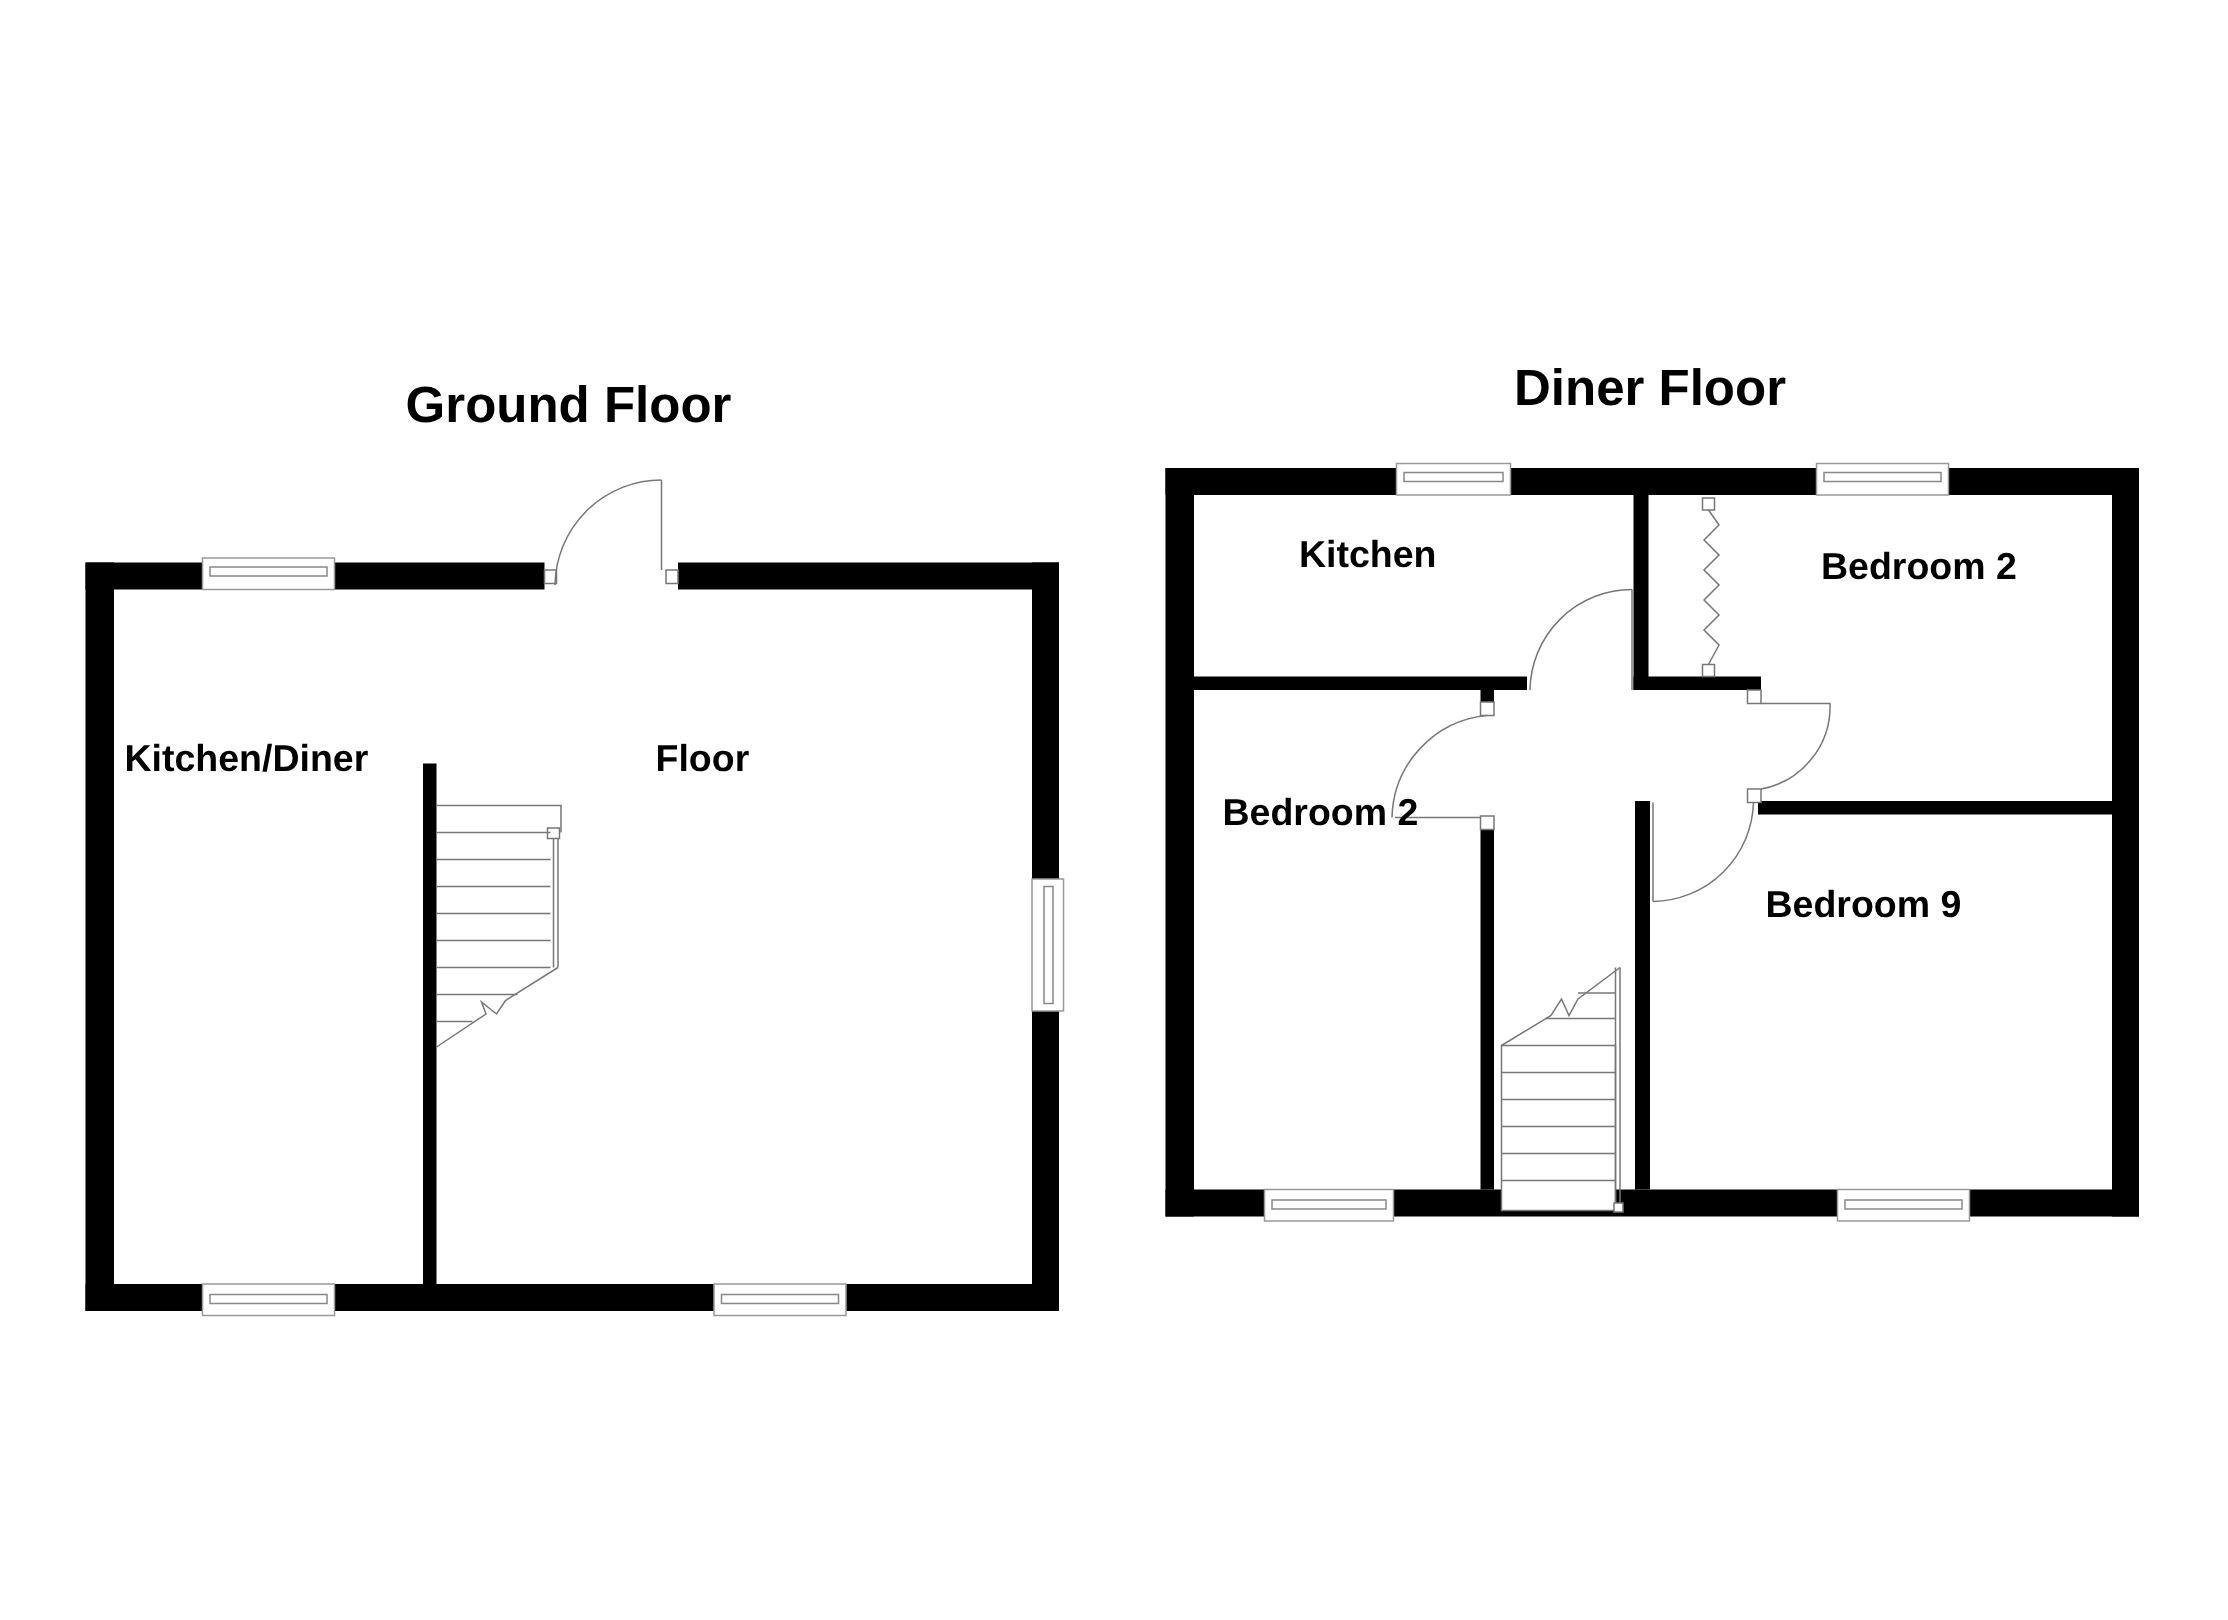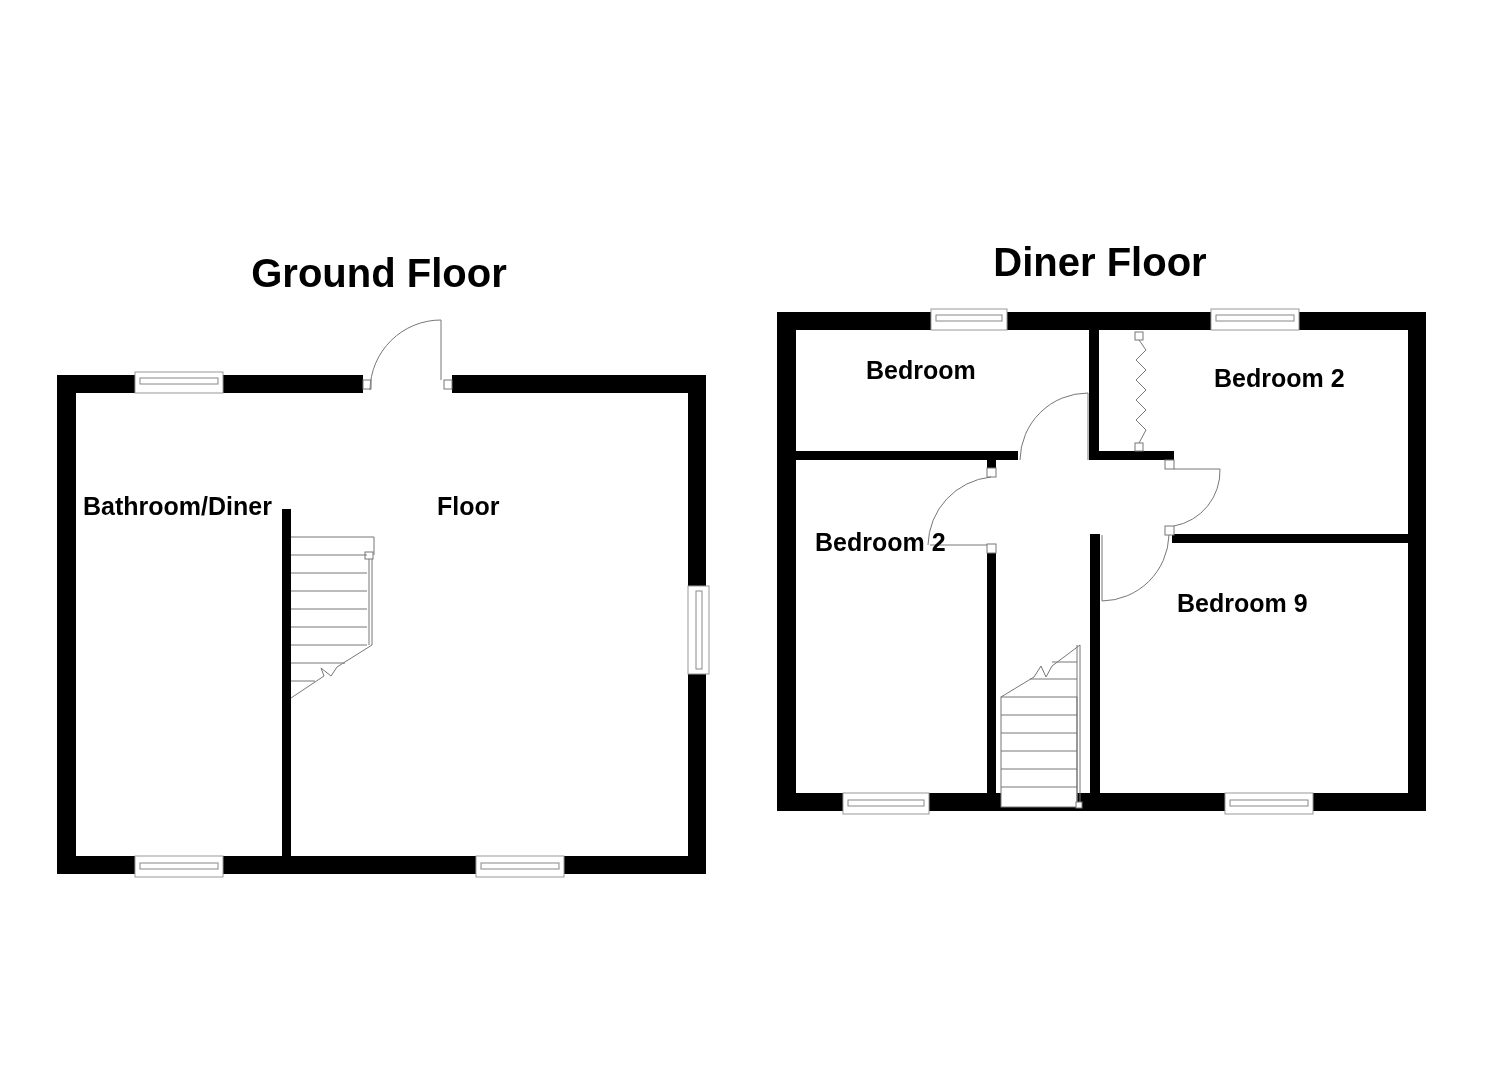--- a/index.html
+++ b/index.html
@@ -1,18 +1,18 @@
 <!DOCTYPE html>
 <html><head>
   <meta charset="utf-8">
   <style>
     html, body { margin: 0; padding: 0; background: #ffffff; }
     body { width: 1485px; height: 1080px; position: relative; overflow: hidden; font-family: "Liberation Sans", sans-serif; }
     .plan { position: absolute; left: 0; top: 0; }
-    .floor-title { position: absolute; font-family: "Liberation Sans", sans-serif; font-weight: bold; font-size: 40px; color: #000; white-space: nowrap; transform: translateX(-50%); }
+    .floor-title { position: absolute; font-family: "Liberation Sans", sans-serif; font-weight: bold; font-size: 34px; color: #000; white-space: nowrap; transform: translateX(-50%); }
     .room-label { position: absolute; font-family: "Liberation Sans", sans-serif; font-weight: bold; font-size: 25px; color: #000; white-space: nowrap; }
     svg .wall { fill: #000; }
     svg .win { fill: #fff; stroke: #999; stroke-width: 1; }
     svg .win-inner { fill: none; stroke: #888; stroke-width: 1; }
     svg .thin { fill: none; stroke: #777; stroke-width: 1; }
     svg .jamb { fill: #fff; stroke: #777; stroke-width: 1; }
   </style>
 </head>
 <body>
 
@@ -143,19 +143,19 @@
       <line class="thin" x1="1030" y1="679" x2="1077" y2="679"></line>
       <line class="thin" x1="1052" y1="662" x2="1077" y2="662"></line>
       <polyline class="thin" points="1001,697 1034,677 1041,666 1046,677 1052,666 1080,645"></polyline>
     </g>
   </g>
 </svg>
 
 <div class="floor-title" style="left:379px; top:251px;">Ground Floor</div>
 <div class="floor-title" style="left:1100px; top:240px;">Diner Floor</div>
 
-<div class="room-label" style="left:83px; top:492px;">Bathroom/Diner</div>
+<div class="room-label" style="left:83px; top:492px;">Kitchen/Diner</div>
 <div class="room-label" style="left:437px; top:492px;">Floor</div>
 
-<div class="room-label" style="left:866px; top:356px;">Bedroom</div>
+<div class="room-label" style="left:866px; top:356px;">Kitchen</div>
 <div class="room-label" style="left:1214px; top:364px;">Bedroom 2</div>
 <div class="room-label" style="left:815px; top:528px;">Bedroom 2</div>
 <div class="room-label" style="left:1177px; top:589px;">Bedroom 9</div>
 
 </body></html>

